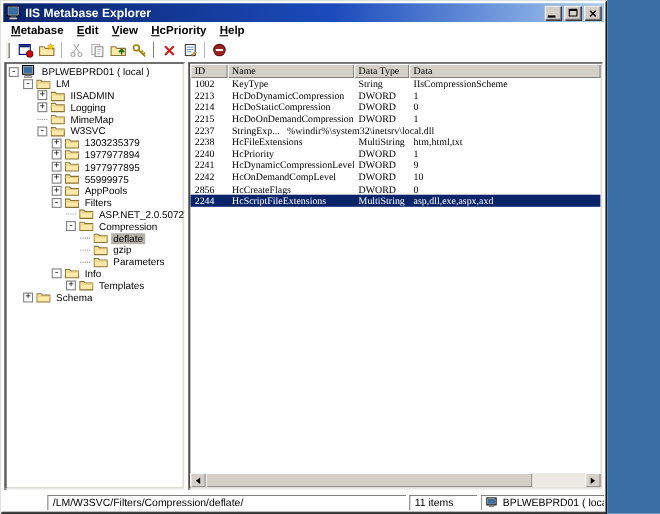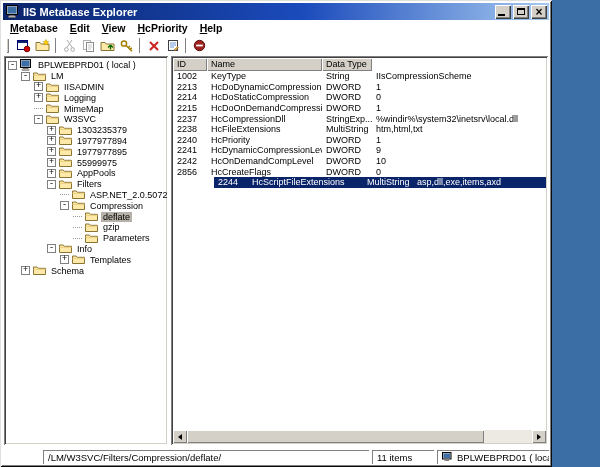--- a/index.html
+++ b/index.html
@@ -52,32 +52,32 @@
   .tree-panel { flex:0 0 164px; background:#fff; padding:4px 2px 3px 4px; overflow:hidden; }
   .tree-row { display:flex; align-items:center; height:10.8px; font-size:9px; white-space:nowrap; }
   .expander { flex:0 0 9px; width:9px; height:9px; border:1px solid #808080; background:#fff;
     color:#000; font-size:8.5px; line-height:6.5px; text-align:center; margin-right:3px;
     font-family:"Liberation Mono", monospace; }
   .tree-dash { flex:0 0 9px; width:9px; height:0; border-top:1px dotted #9a9a9a; margin-right:3px; }
   .tree-icon { flex:0 0 auto; width:13px; margin-right:3px; display:inline-flex; }
   .tree-label { padding:0 2px; line-height:10px; color:#000; }
   .tree-row.selected .tree-label { background:#b6b2a9; }
 
-  .list-panel { flex:1; background:#fff; display:flex; flex-direction:column; min-width:0; padding:2px; }
+  .list-panel { flex:1; background:#fff; display:flex; flex-direction:column; min-width:0; padding:2px;font-family:Liberation Serif, serif; }
   .list-header { display:flex; flex:0 0 13px; }
   .hcell { background:#d4d0c8; box-shadow: inset 1px 1px 0 #ffffff, inset -1px -1px 0 #808080;
     font-size:9px; padding:0 4px; line-height:13px; white-space:nowrap; overflow:hidden; color:#000; }
   .w-id   { flex:0 0 34px;  width:34px; }
   .w-name { flex:0 0 115px; width:115px; }
   .w-type { flex:0 0 50px;  width:50px; }
   .w-data { flex:1; min-width:0; }
   .list-rows { flex:1; overflow:hidden; }
   .lrow { display:flex; height:10.6px; align-items:center; font-size:9px; color:#000; }
   .lcell { padding:0 4px; white-space:nowrap; overflow:hidden; line-height:10px; }
-  .lrow.selected { background:#0a246a; color:#fff;margin-left:41px; }
+  .lrow.selected { background:#0a246a; color:#fff; }
 
   .hscroll { flex:0 0 13px; display:flex; background:#eceae3; }
   .scroll-btn { flex:0 0 14px; width:14px; height:13px; background:#d4d0c8; border:0; padding:0;
     box-shadow: inset 1px 1px 0 #fff, inset -1px -1px 0 #808080;
     display:flex; align-items:center; justify-content:center; }
   .tri-left  { width:0; height:0; border:3px solid transparent; border-right:4px solid #000; margin-left:-3px; }
   .tri-right { width:0; height:0; border:3px solid transparent; border-left:4px solid #000; margin-right:-3px; }
   .scroll-track { flex:1; position:relative; }
   .scroll-thumb { position:absolute; left:0; top:0; width:86%; height:13px; background:#d4d0c8;
     box-shadow: inset 1px 1px 0 #fff, inset -1px -1px 0 #808080; }
@@ -435,20 +435,21 @@
             </svg>
           </span>
           <span class="tree-label">Schema</span>
         </div>
       </div>
     <div class="list-panel sunken">
       <div class="list-header" id="list-header">
           <div class="hcell w-id">ID</div>
           <div class="hcell w-name">Name</div>
           <div class="hcell w-type">Data Type</div>
+          <div class="hcell w-data">Data</div>
         </div>
       <div class="list-rows" id="list-rows">
           <div class="lrow">
             <div class="lcell w-id">1002</div>
             <div class="lcell w-name">KeyType</div>
             <div class="lcell w-type">String</div>
             <div class="lcell w-data">IIsCompressionScheme</div>
           </div>
           <div class="lrow">
             <div class="lcell w-id">2213</div>
@@ -463,21 +464,20 @@
             <div class="lcell w-data">0</div>
           </div>
           <div class="lrow">
             <div class="lcell w-id">2215</div>
             <div class="lcell w-name">HcDoOnDemandCompression</div>
             <div class="lcell w-type">DWORD</div>
             <div class="lcell w-data">1</div>
           </div>
           <div class="lrow">
             <div class="lcell w-id">2237</div>
-            <div class="lcell w-name">HcCompressionDll</div>
             <div class="lcell w-type">StringExp...</div>
             <div class="lcell w-data">%windir%\system32\inetsrv\local.dll</div>
           </div>
           <div class="lrow">
             <div class="lcell w-id">2238</div>
             <div class="lcell w-name">HcFileExtensions</div>
             <div class="lcell w-type">MultiString</div>
             <div class="lcell w-data">htm,html,txt</div>
           </div>
           <div class="lrow">
@@ -501,21 +501,21 @@
           <div class="lrow">
             <div class="lcell w-id">2856</div>
             <div class="lcell w-name">HcCreateFlags</div>
             <div class="lcell w-type">DWORD</div>
             <div class="lcell w-data">0</div>
           </div>
           <div class="lrow selected">
             <div class="lcell w-id">2244</div>
             <div class="lcell w-name">HcScriptFileExtensions</div>
             <div class="lcell w-type">MultiString</div>
-            <div class="lcell w-data">asp,dll,exe,items,axd</div>
+            <div class="lcell w-data">asp,dll,exe,aspx,axd</div>
           </div>
         </div>
       <div class="hscroll">
         <button class="scroll-btn">
             <span class="tri-left"></span>
           </button>
         <div class="scroll-track">
           <div class="scroll-thumb"></div>
         </div>
         <button class="scroll-btn">

